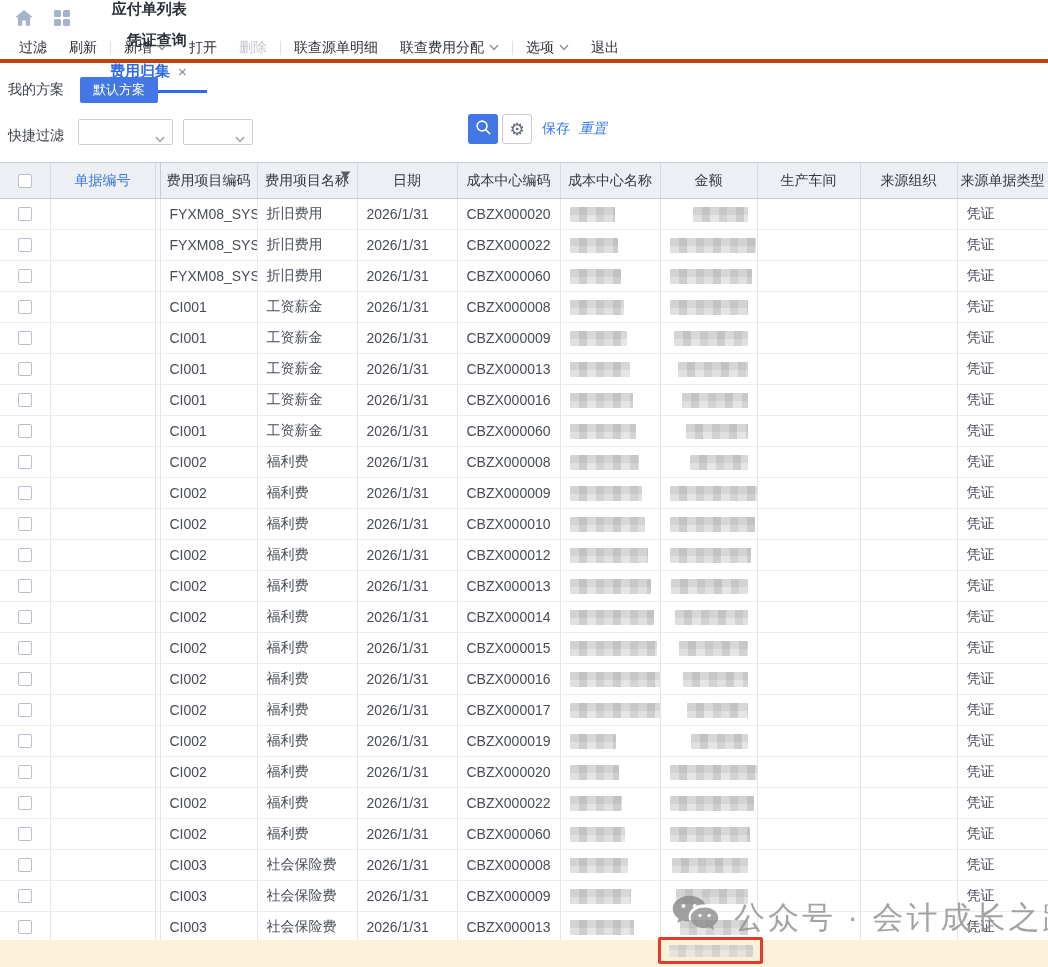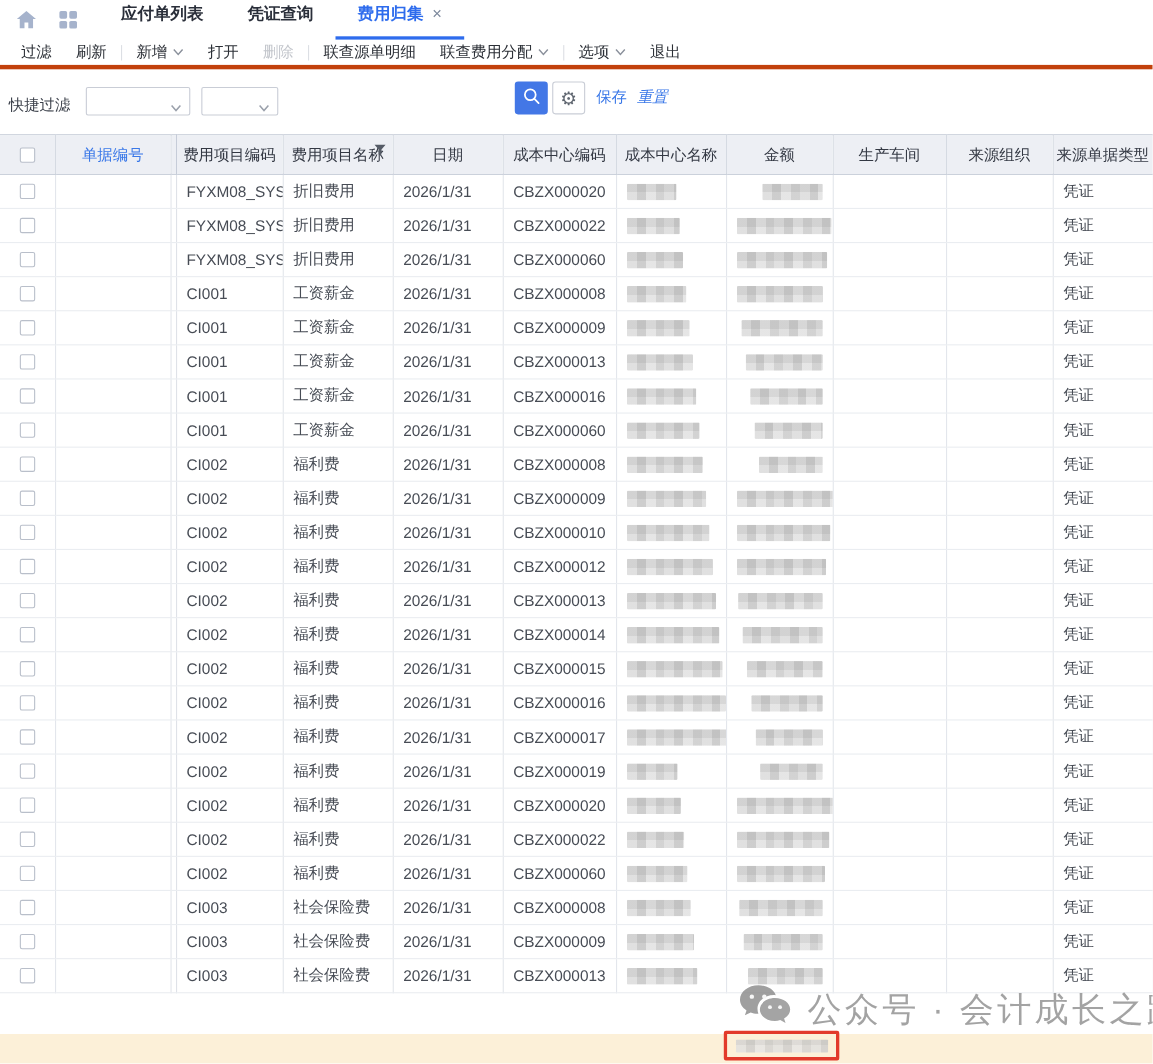--- a/index.html
+++ b/index.html
@@ -4,21 +4,21 @@
 <style>
   * { margin:0; padding:0; box-sizing:border-box; }
   html,body { background:#fff; }
   body { font-family:"Liberation Sans","DejaVu Sans",sans-serif; }
   .app { position:relative; width:1048px; height:967px; background:#fff; overflow:hidden; }
 
   
   .topbar { height:36px; display:flex; align-items:flex-end; padding-left:12px; background:#fff; }
   .topbar-icons { display:flex; align-items:center; height:36px; gap:14px; margin-right:16px; }
   .icon-btn { display:flex; align-items:center; justify-content:center; width:24px; height:24px; cursor:pointer; }
-  .tabs { display:flex; height:36px; }
+  .tabs { display:flex; align-items:flex-end; height:36px;flex-direction:column; }
   .tab { display:flex; align-items:center; gap:8px; padding:0 20px 9px 20px; font-size:15px; color:#2a2f3a; cursor:pointer; border-bottom:3px solid transparent; font-weight:bold; }
   .tab.active { color:#2e6ced; border-bottom-color:#2e6ced; }
   .tab .close { font-size:15px; color:#7c889c; line-height:1; font-weight:normal; }
   .tab.active .close { color:#7c889c; }
 
   
   .toolbar { height:27px; display:flex; align-items:center; padding-left:8px; font-size:14px; color:#2b2f36; border-bottom:4px solid #c2410c; }
   .tb-item { display:flex; align-items:center; padding:0 11px; cursor:pointer; white-space:nowrap; }
   .tb-item.disabled { color:#c3c6cc; cursor:default; }
   .tb-sep { width:1px; height:14px; background:#dcdfe4; margin:0 2px; }
@@ -149,20 +149,24 @@
           <svg width="10" height="7" viewBox="0 0 10 7">
             <polyline points="1,1 5,5.5 9,1" fill="none" stroke="#8a909b" stroke-width="1.3"></polyline>
           </svg>
         </span>
       </div>
       <div class="tb-item">
         <span>退出</span>
       </div>
     </div>
 
+  <div class="scheme-row">
+    <span class="label13">我的方案</span>
+    <button class="scheme-btn">默认方案</button>
+  </div>
 
   <div class="filter-row">
     <span class="label13">快捷过滤</span>
     <div class="select-box s1">
       <span class="sel-caret">
         <svg width="10" height="7" viewBox="0 0 10 7">
             <polyline points="1,1 5,5.5 9,1" fill="none" stroke="#9aa0ab" stroke-width="1.4"></polyline>
           </svg>
       </span>
     </div>

